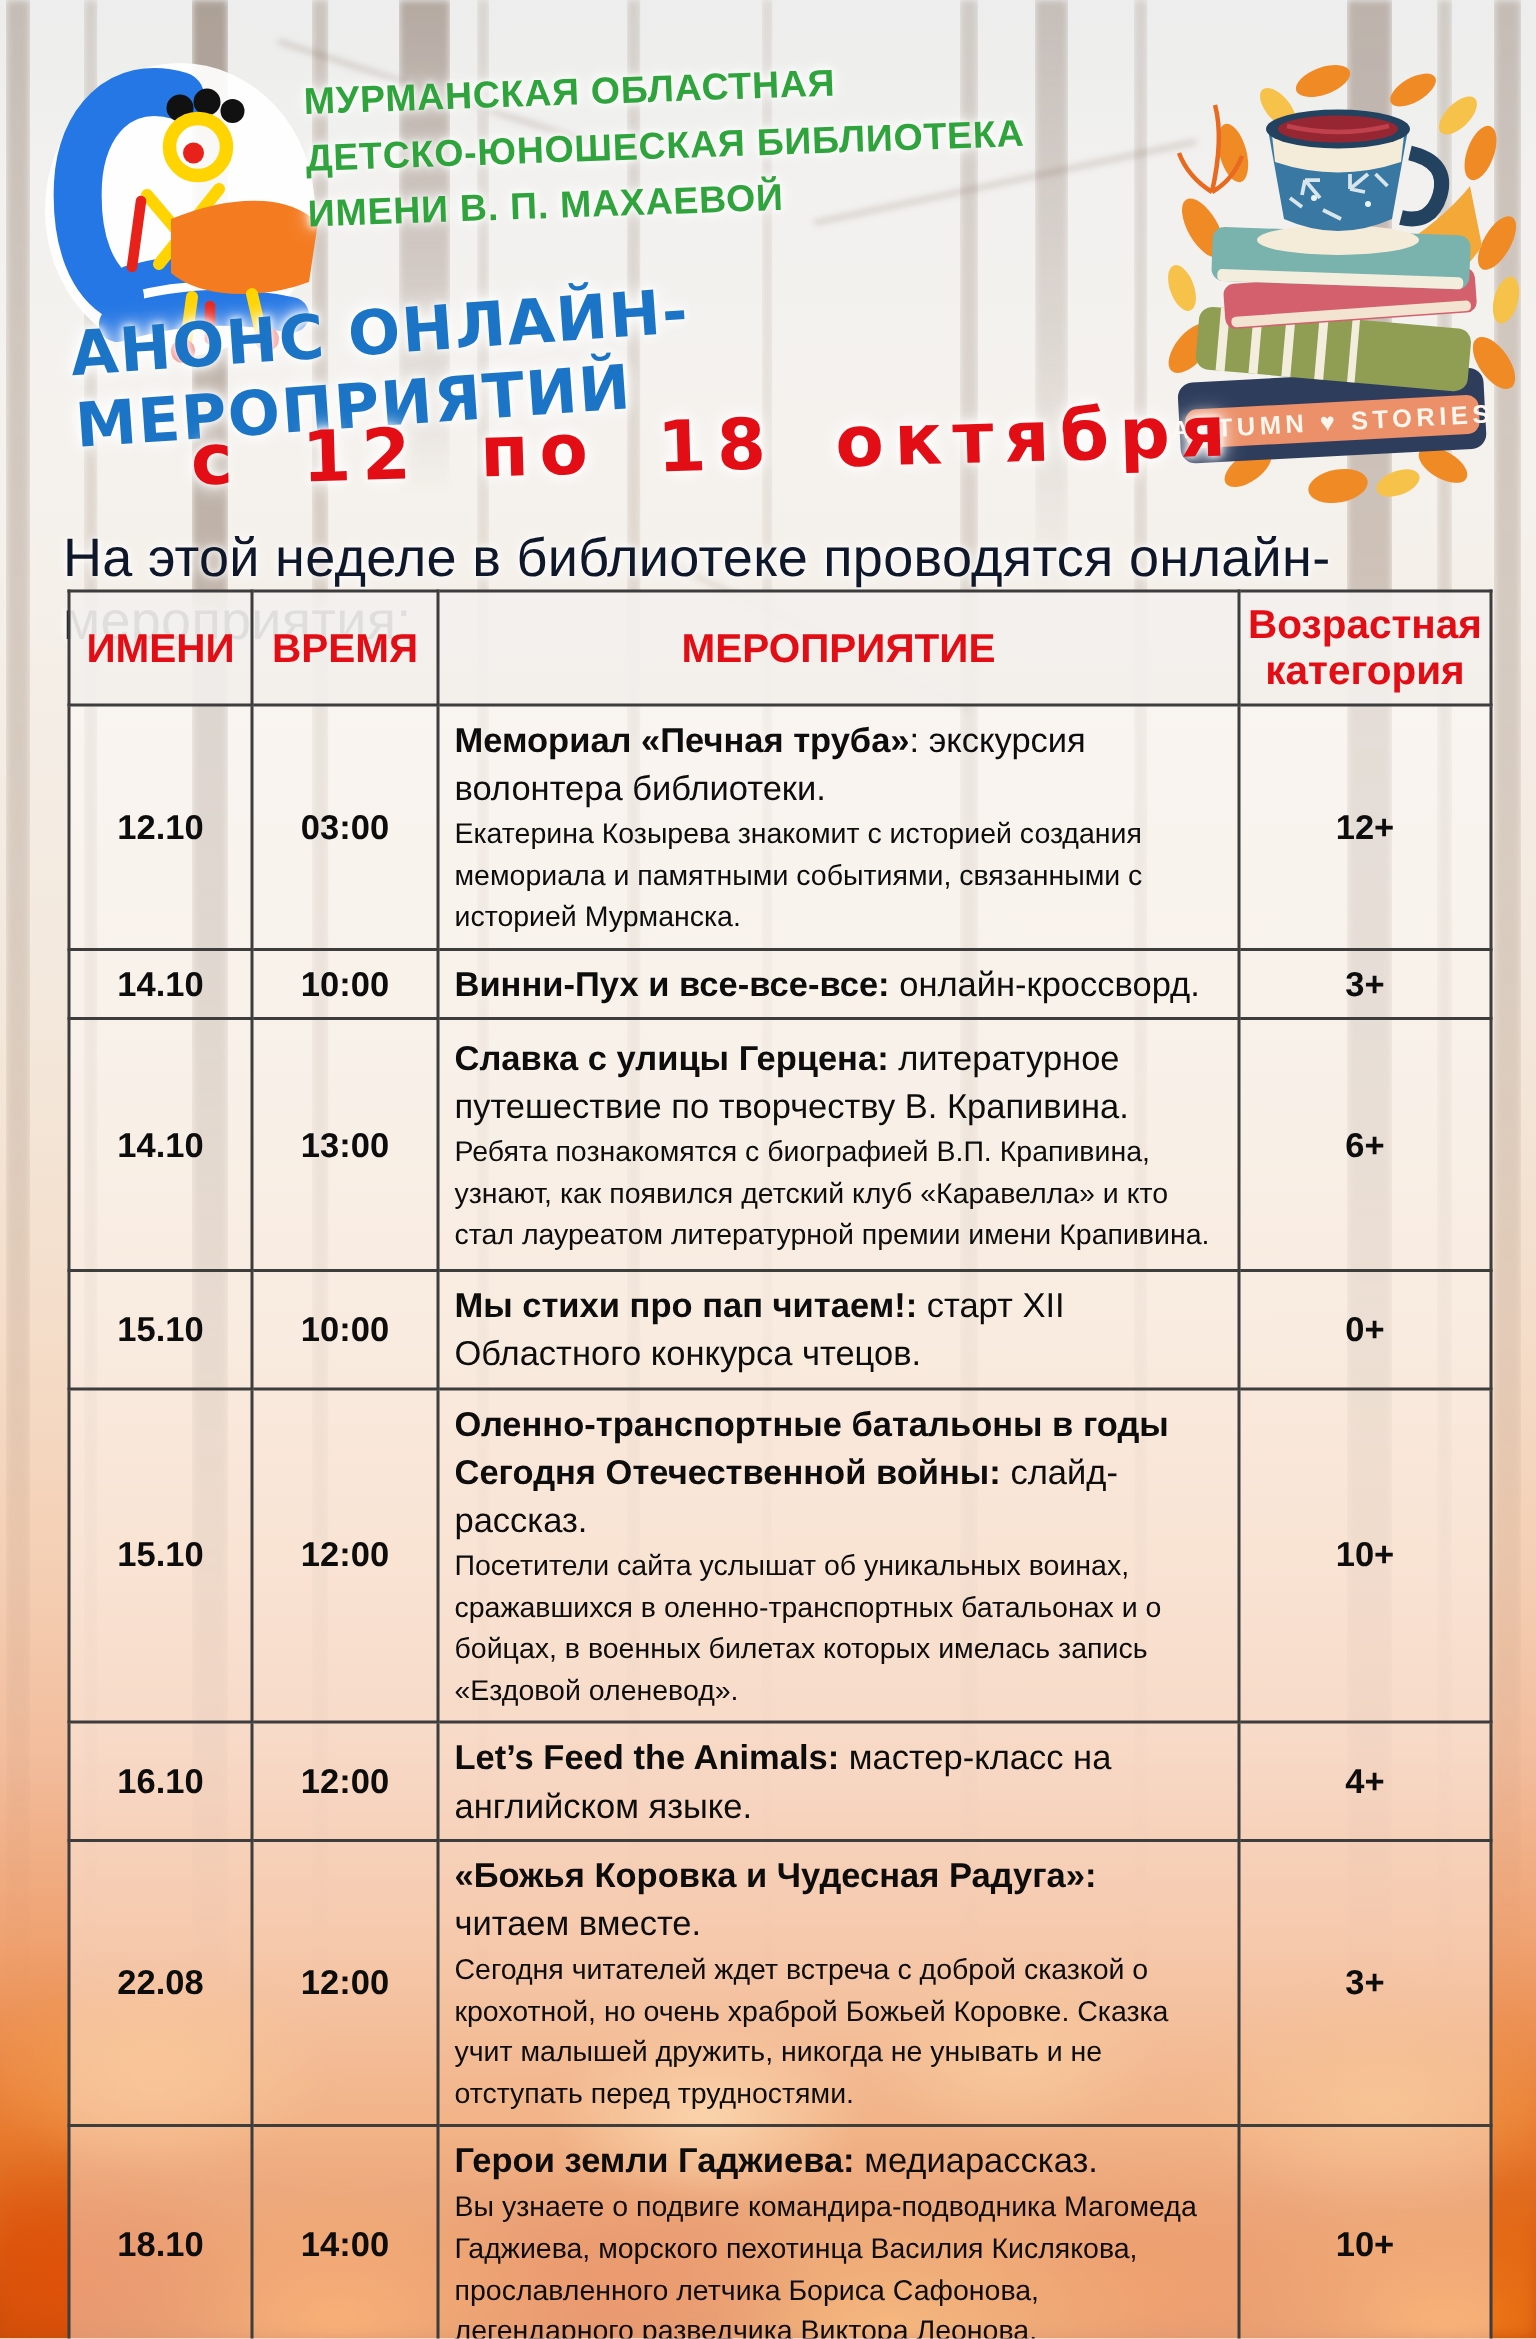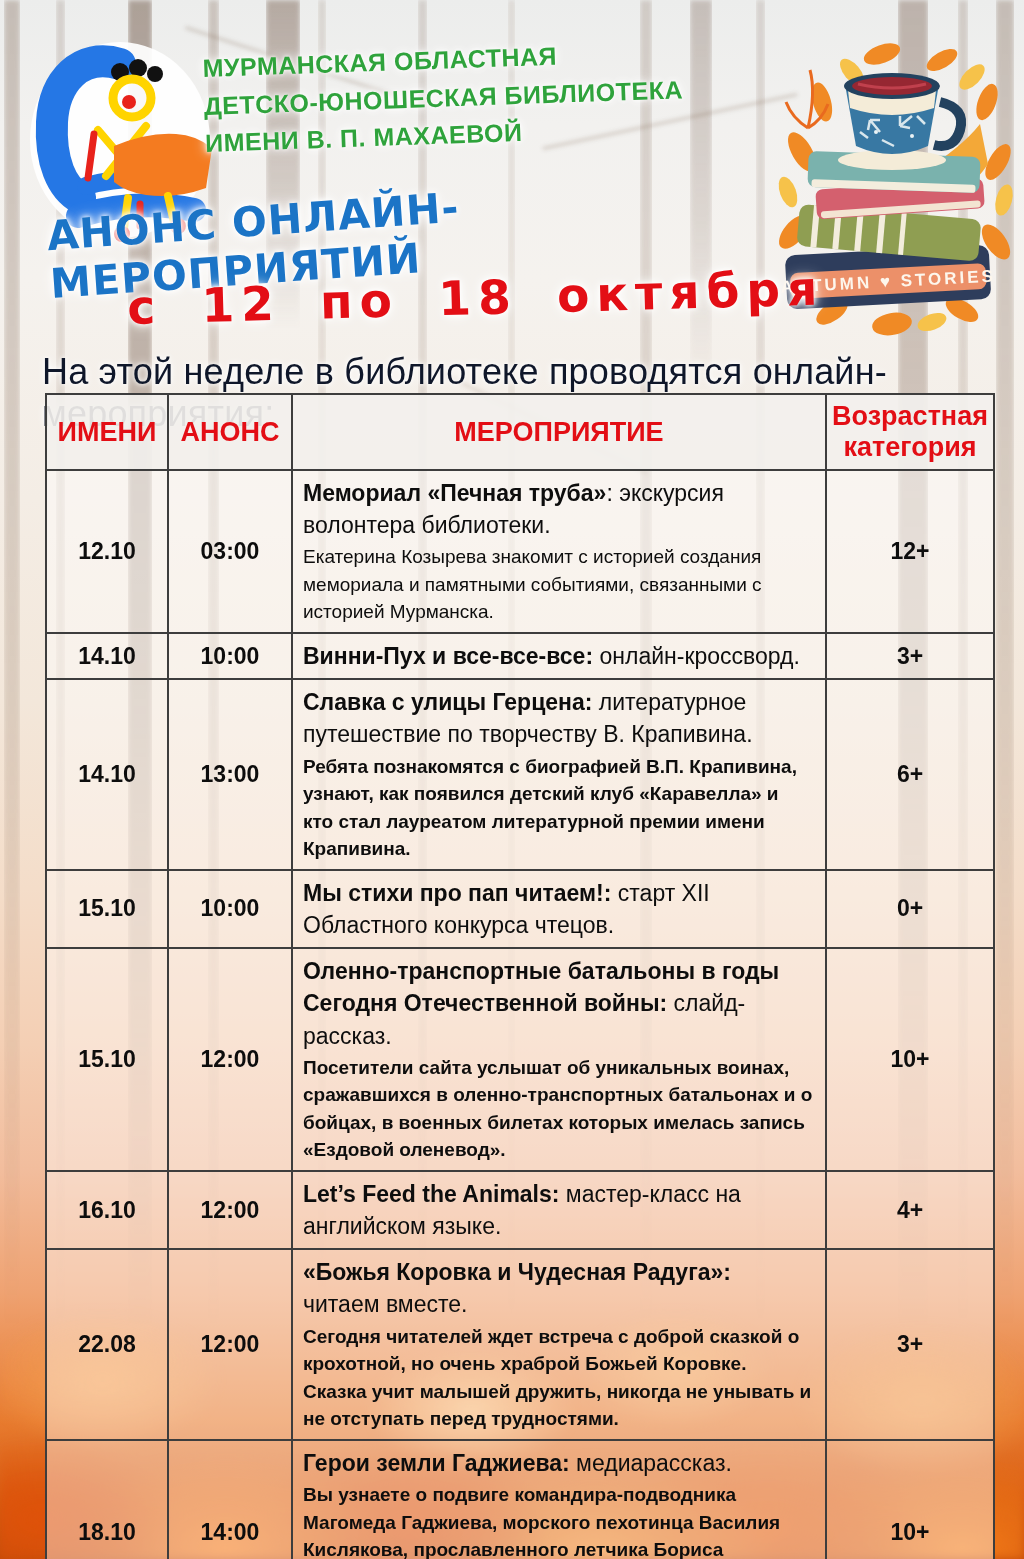--- a/index.html
+++ b/index.html
@@ -65,21 +65,21 @@
     border-collapse:collapse;table-layout:fixed;}
   table.events th,table.events td{border:2px solid #3d3d3d;}
   table.events th{background:rgba(242,240,237,.92);color:#E30E15;
     font-size:27px;font-weight:bold;padding:4px 2px;height:66px;}
   table.events td{background:rgba(255,255,255,.42);vertical-align:middle;color:#0d0d0d;}
   col.c-date{width:122px;} col.c-time{width:124px;} col.c-event{width:534px;} col.c-age{width:168px;}
   td.date,td.time,td.age{text-align:center;font-weight:bold;font-size:23px;}
   td.event{padding:6px 12px 6px 10px;font-size:23px;line-height:1.4;text-align:left;margin-top:36px;}
   .evt-bold{font-weight:bold;}
   .evt-details{font-size:19px;line-height:1.45;margin-top:2px;}
-  .evt-details.bold{font-weight:bold;}
+  .evt-details.bold{font-weight:normal;}
 </style>
 </head>
 <body>
 
 <div class="page">
 
   <div class="bg-base"></div>
   <div>
     <div class="trunk" style="left:4px;width:16px;background:rgba(111,82,63,.35);"></div>
     <div class="trunk" style="left:56px;width:9px;background:rgba(111,82,63,.22);"></div>
@@ -203,21 +203,21 @@
   <table class="events">
     <colgroup>
       <col class="c-date">
         <col class="c-time">
         <col class="c-event">
         <col class="c-age">
     </colgroup>
     <thead>
       <tr>
         <th>ИМЕНИ</th>
-        <th>АНОНС</th>
+        <th>ВРЕМЯ</th>
         <th>МЕРОПРИЯТИЕ</th>
         <th>Возрастная категория</th>
       </tr>
     </thead>
     <tbody>
         <tr style="height: 140px;">
           <td class="date">12.10</td>
           <td class="time">03:00</td>
           <td class="event">
             <div class="evt-title"><span class="evt-bold">Мемориал «Печная труба»</span><span>: экскурсия волонтера библиотеки.</span></div>

